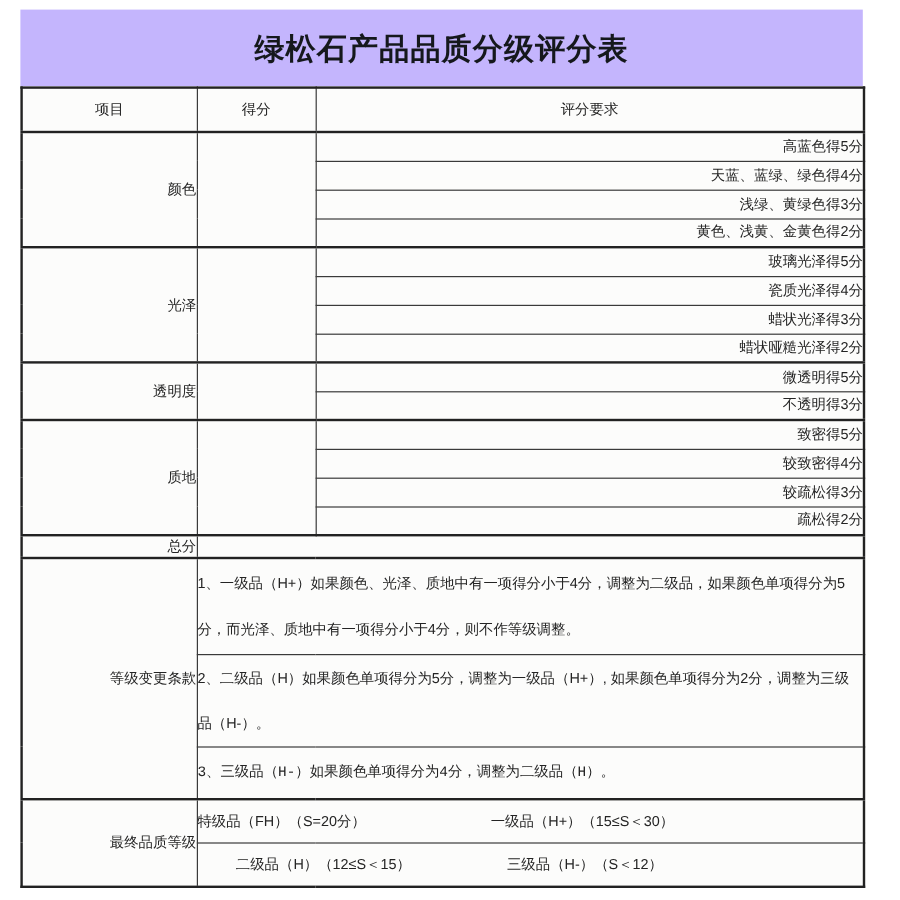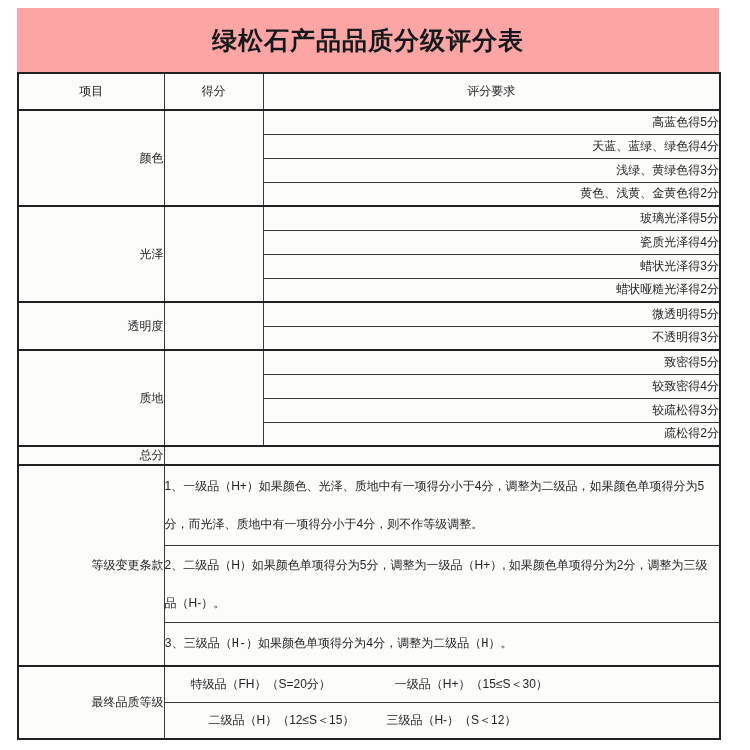--- a/index.html
+++ b/index.html
@@ -8,21 +8,21 @@
     width:750px;height:750px;
     background:#ffffff;
     font-family:"Liberation Sans","DejaVu Sans",sans-serif;
     color:#1e1e1e;
     overflow:hidden;
   }
   .title-bar{
     position:absolute;
     left:17px;top:8px;
     width:702px;height:64px;
-    background:#fca5a5;
+    background:#c4b5fd;
     display:flex;align-items:center;justify-content:center;
   }
   .title-bar .title-text{
     font-size:25px;
     font-weight:bold;
     color:#15181c;
     letter-spacing:1px;
   }
   table.score-table{
     position:absolute;
@@ -61,22 +61,22 @@
     text-align:right;vertical-align:middle;
     padding-left:6px;
   }
   td.clause-cell{
     text-align:left;vertical-align:middle;
     padding:2px 8px 2px 6px;
     line-height:38px;
   }
   td.final-cell{vertical-align:middle;}
   .final-row{display:flex;align-items:center;}
-  .final-row.r1{padding-left:26px;gap:64px;}
-  .final-row.r2{padding-left:44px;gap:32px;}
+  .final-row.r1{gap:104px;}
+  .final-row.r2{padding-left:32px;gap:80px;}
 </style>
 </head>
 <body>
 
 <div class="page">
 
   <div class="title-bar">
     <span class="title-text">绿松石产品品质分级评分表</span>
   </div>
 

